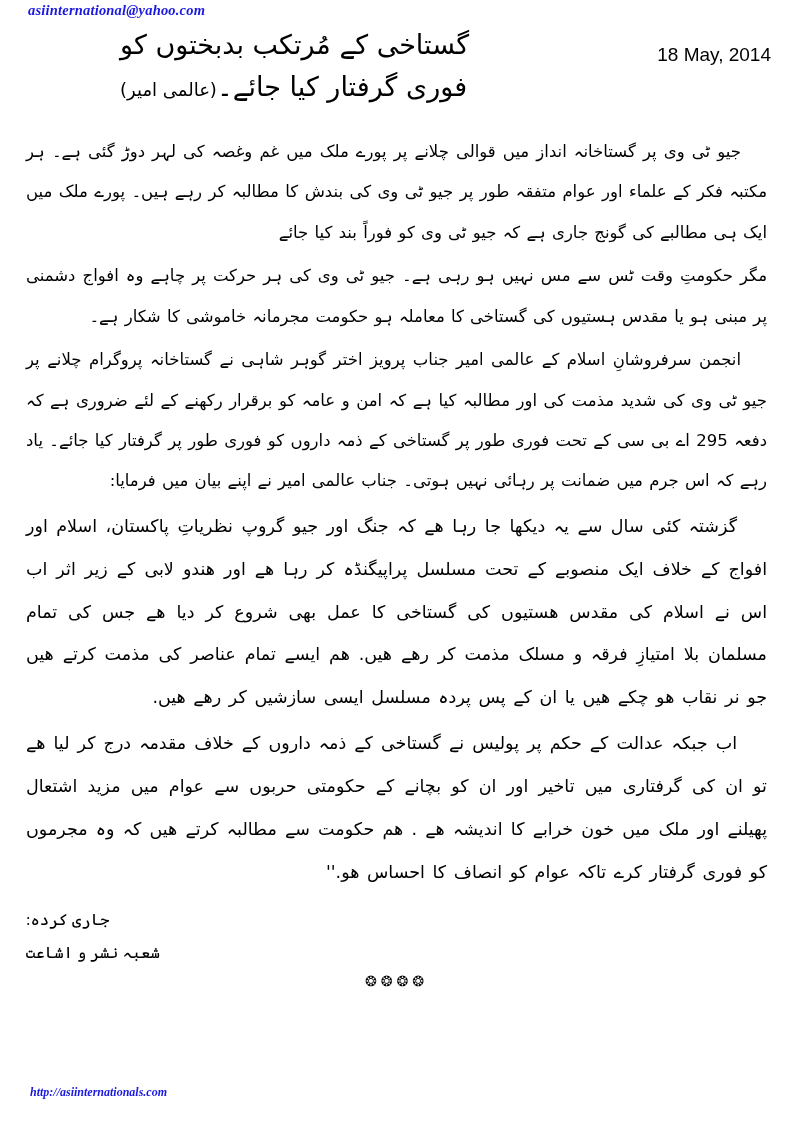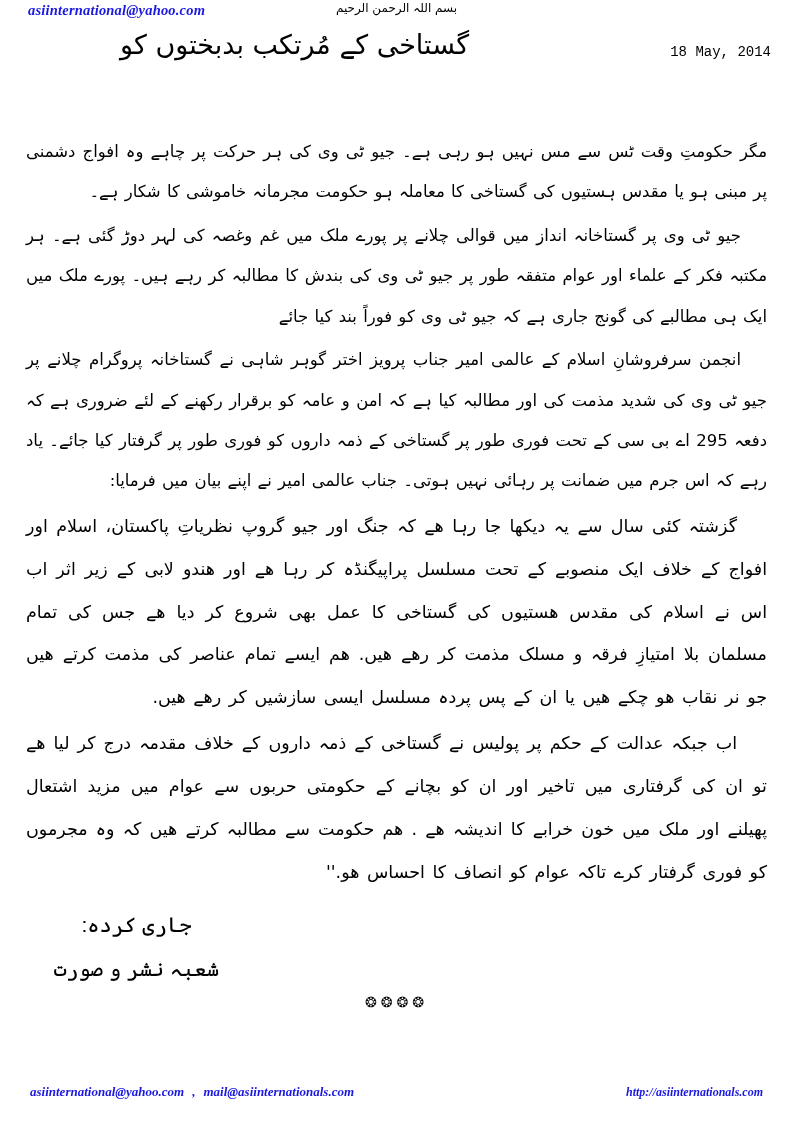--- a/index.html
+++ b/index.html
@@ -50,22 +50,22 @@
     text-align: center;
     direction: rtl;
     font-family: "DejaVu Sans", sans-serif;
     font-size: 12px;
     color: #000;
   }
   .date-top {
     position: absolute;
     right: 22px;
     top: 44px;
-    font-family: Liberation Mono, monospace;
-    font-size: 14px;
+    font-family: Liberation Sans, sans-serif;
+    font-size: 19px;
     color: #000;
     white-space: nowrap;
   }
   .title-block {
     position: absolute;
     left: 120px;
     right: 150px;
     top: 24px;
     text-align: left;
     direction: rtl;
@@ -111,25 +111,25 @@
     line-height: 2.45;
     word-spacing: 2px;
   }
   .naskh .indent { display: inline-block; width: 30px; }
 
   .quote-block { margin-top: 9px; }
 
   
   .signature {
     direction: rtl;
-    text-align: center;
+    text-align: left;
     padding: 6px 0 0 0;
     margin-right: 520px;
-    font-family: Liberation Sans, sans-serif;
-    font-size: 21px;
+    font-family: Liberation Serif, serif;
+    font-size: 16px;
     line-height: 2.1;
   }
   .signature div { white-space: nowrap; }
 
   
   .org-block {
     text-align: center;
     direction: rtl;
     margin-top: 4px;
   }
@@ -168,66 +168,65 @@
 </style>
 </head>
 <body>
 
 <div class="page">
 
   <div class="header">
 
     <div class="email-top">asiinternational@yahoo.com</div>
 
-    <div class="bismillah">بسم اللہ الرحمن الرحیم</div>
 
     <div class="date-top">18 May, 2014</div>
 
     <div class="title-block">
       <div class="title-line">گستاخی کے مُرتکب بدبختوں کو</div>
+      <div class="title-line">
+        <span>فوری گرفتار کیا جائے۔</span><span class="amir">(عالمی امیر)</span>
+      </div>
     </div>
   </div>
 
   <div class="body-area">
 
     <p class="para nastaliq">
+      <span class="indent"></span><span>جیو ٹی وی پر گستاخانہ انداز میں قوالی چلانے پر پورے ملک میں غم وغصہ کی لہر دوڑ گئی ہے۔ ہر مکتبہ فکر کے علماء اور عوام متفقہ طور پر جیو ٹی وی کی بندش کا مطالبہ کر رہے ہیں۔ پورے ملک میں ایک ہی مطالبے کی گونج جاری ہے کہ جیو ٹی وی کو فوراً بند کیا جائے</span>
+    </p>
+
+    <p class="para nastaliq">
       <span>مگر حکومتِ وقت ٹس سے مس نہیں ہو رہی ہے۔ جیو ٹی وی کی ہر حرکت پر چاہے وہ افواج دشمنی پر مبنی ہو یا مقدس ہستیوں کی گستاخی کا معاملہ ہو حکومت مجرمانہ خاموشی کا شکار ہے۔</span>
-    </p>
-
-    <p class="para nastaliq">
-      <span class="indent"></span><span>جیو ٹی وی پر گستاخانہ انداز میں قوالی چلانے پر پورے ملک میں غم وغصہ کی لہر دوڑ گئی ہے۔ ہر مکتبہ فکر کے علماء اور عوام متفقہ طور پر جیو ٹی وی کی بندش کا مطالبہ کر رہے ہیں۔ پورے ملک میں ایک ہی مطالبے کی گونج جاری ہے کہ جیو ٹی وی کو فوراً بند کیا جائے</span>
     </p>
 
     <p class="para nastaliq">
       <span class="indent"></span><span>انجمن سرفروشانِ اسلام کے عالمی امیر جناب پرویز اختر گوہر شاہی نے گستاخانہ پروگرام چلانے پر جیو ٹی وی کی شدید مذمت کی اور مطالبہ کیا ہے کہ امن و عامہ کو برقرار رکھنے کے لئے ضروری ہے کہ دفعہ 295 اے بی سی کے تحت فوری طور پر گستاخی کے ذمہ داروں کو فوری طور پر گرفتار کیا جائے۔ یاد رہے کہ اس جرم میں ضمانت پر رہائی نہیں ہوتی۔ جناب عالمی امیر نے اپنے بیان میں فرمایا:</span>
     </p>
 
 
     <p class="para naskh">
       <span class="indent"></span><span>گزشتہ کئی سال سے یہ دیکھا جا رہا ھے کہ جنگ اور جیو گروپ نظریاتِ پاکستان، اسلام اور افواج کے خلاف ایک منصوبے کے تحت مسلسل پراپیگنڈہ کر رہا ھے اور ھندو لابی کے زیر اثر اب اس نے اسلام کی مقدس ھستیوں کی گستاخی کا عمل بھی شروع کر دیا ھے جس کی تمام مسلمان بلا امتیازِ فرقہ و مسلک مذمت کر رھے ھیں. ھم ایسے تمام عناصر کی مذمت کرتے ھیں جو نر نقاب ھو چکے ھیں یا ان کے پس پردہ مسلسل ایسی سازشیں کر رھے ھیں.</span>
     </p>
 
     <p class="para naskh">
       <span class="indent"></span><span>اب جبکہ عدالت کے حکم پر پولیس نے گستاخی کے ذمہ داروں کے خلاف مقدمہ درج کر لیا ھے تو ان کی گرفتاری میں تاخیر اور ان کو بچانے کے حکومتی حربوں سے عوام میں مزید اشتعال پھیلنے اور ملک میں خون خرابے کا اندیشہ ھے . ھم حکومت سے مطالبہ کرتے ھیں کہ وہ مجرموں کو فوری گرفتار کرے تاکہ عوام کو انصاف کا احساس ھو.''</span>
     </p>
 
     <div class="signature">
       <div>جاری کردہ:</div>
-      <div>شعبہ نشر و صورت</div>
+      <div>شعبہ نشر و اشاعت</div>
     </div>
 
     <div class="org-block">
       <div class="ornaments">
         <span>❂</span><span>❂</span><span>❂</span><span>❂</span>
       </div>
 
     </div>
 
   </div>
 
   <div class="contact-bar">
-    <div class="contact-left">
-      <span>asiinternational@yahoo.com</span><span class="sep">,</span><span>mail@asiinternationals.com</span>
-    </div>
     <div class="contact-right">http://asiinternationals.com</div>
   </div>
 
 </div>
 
 </body></html>

